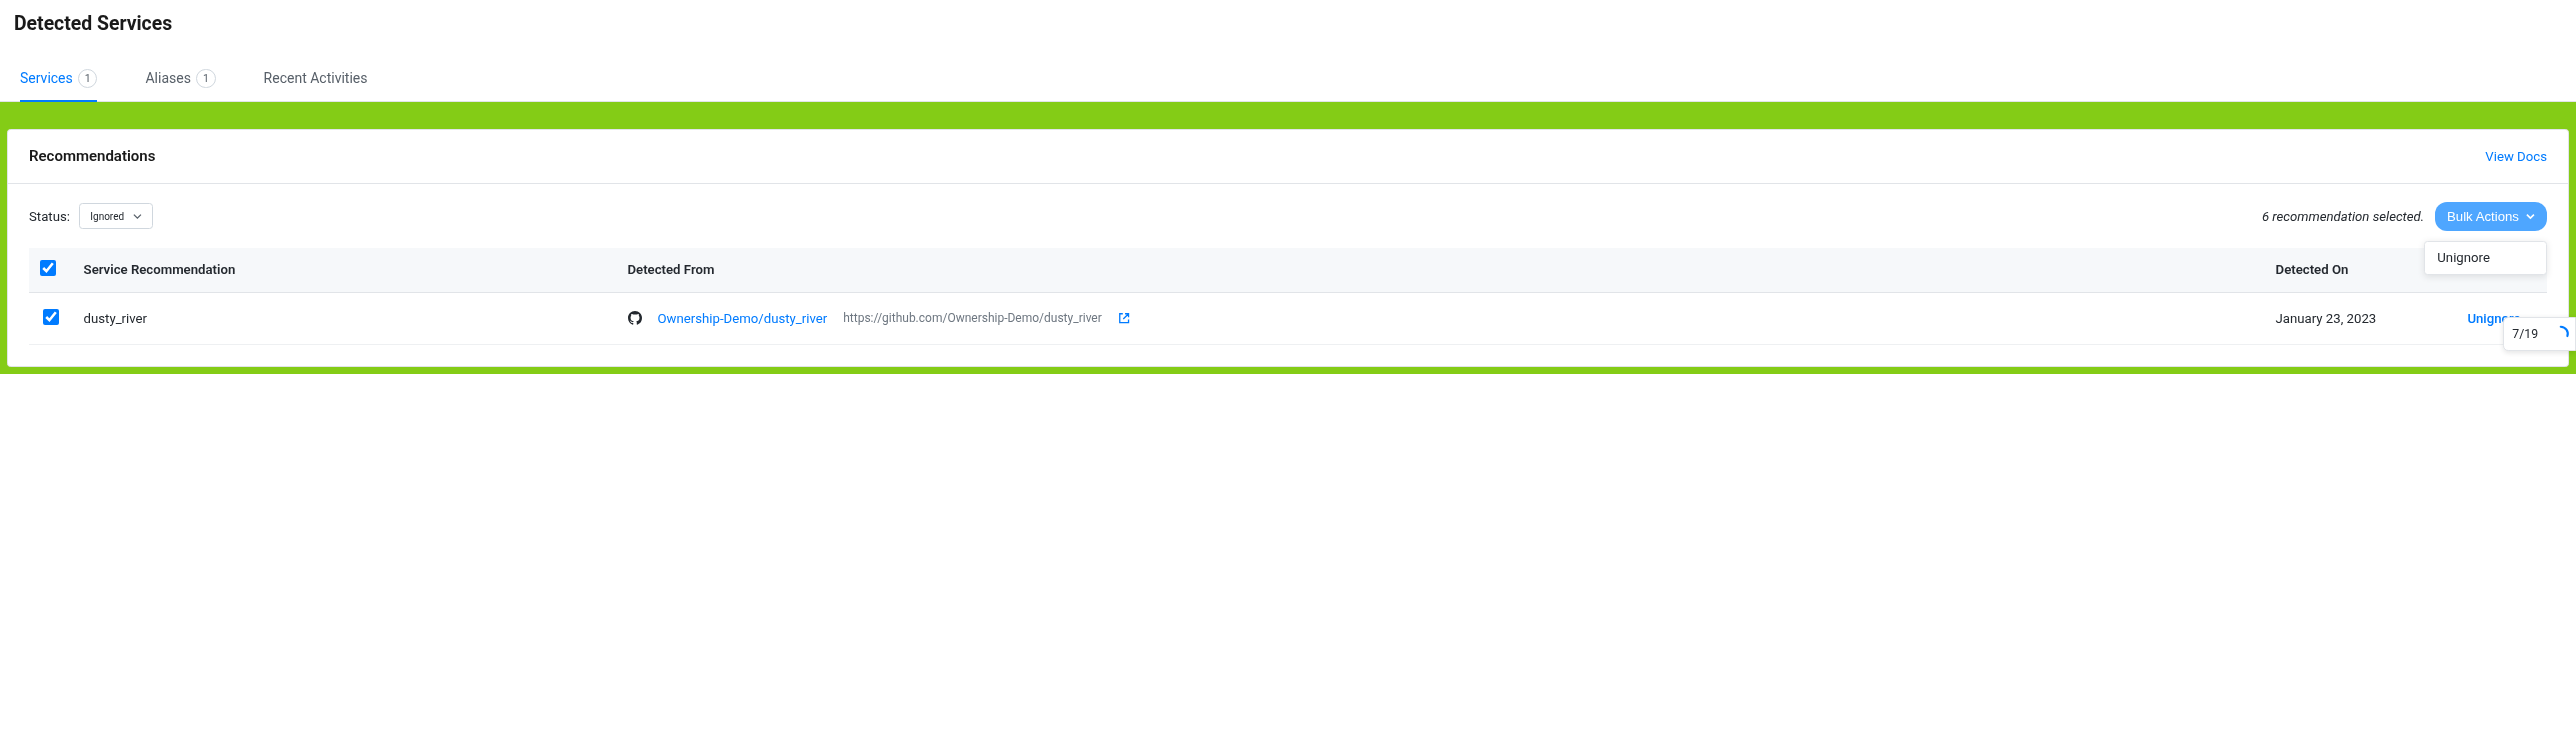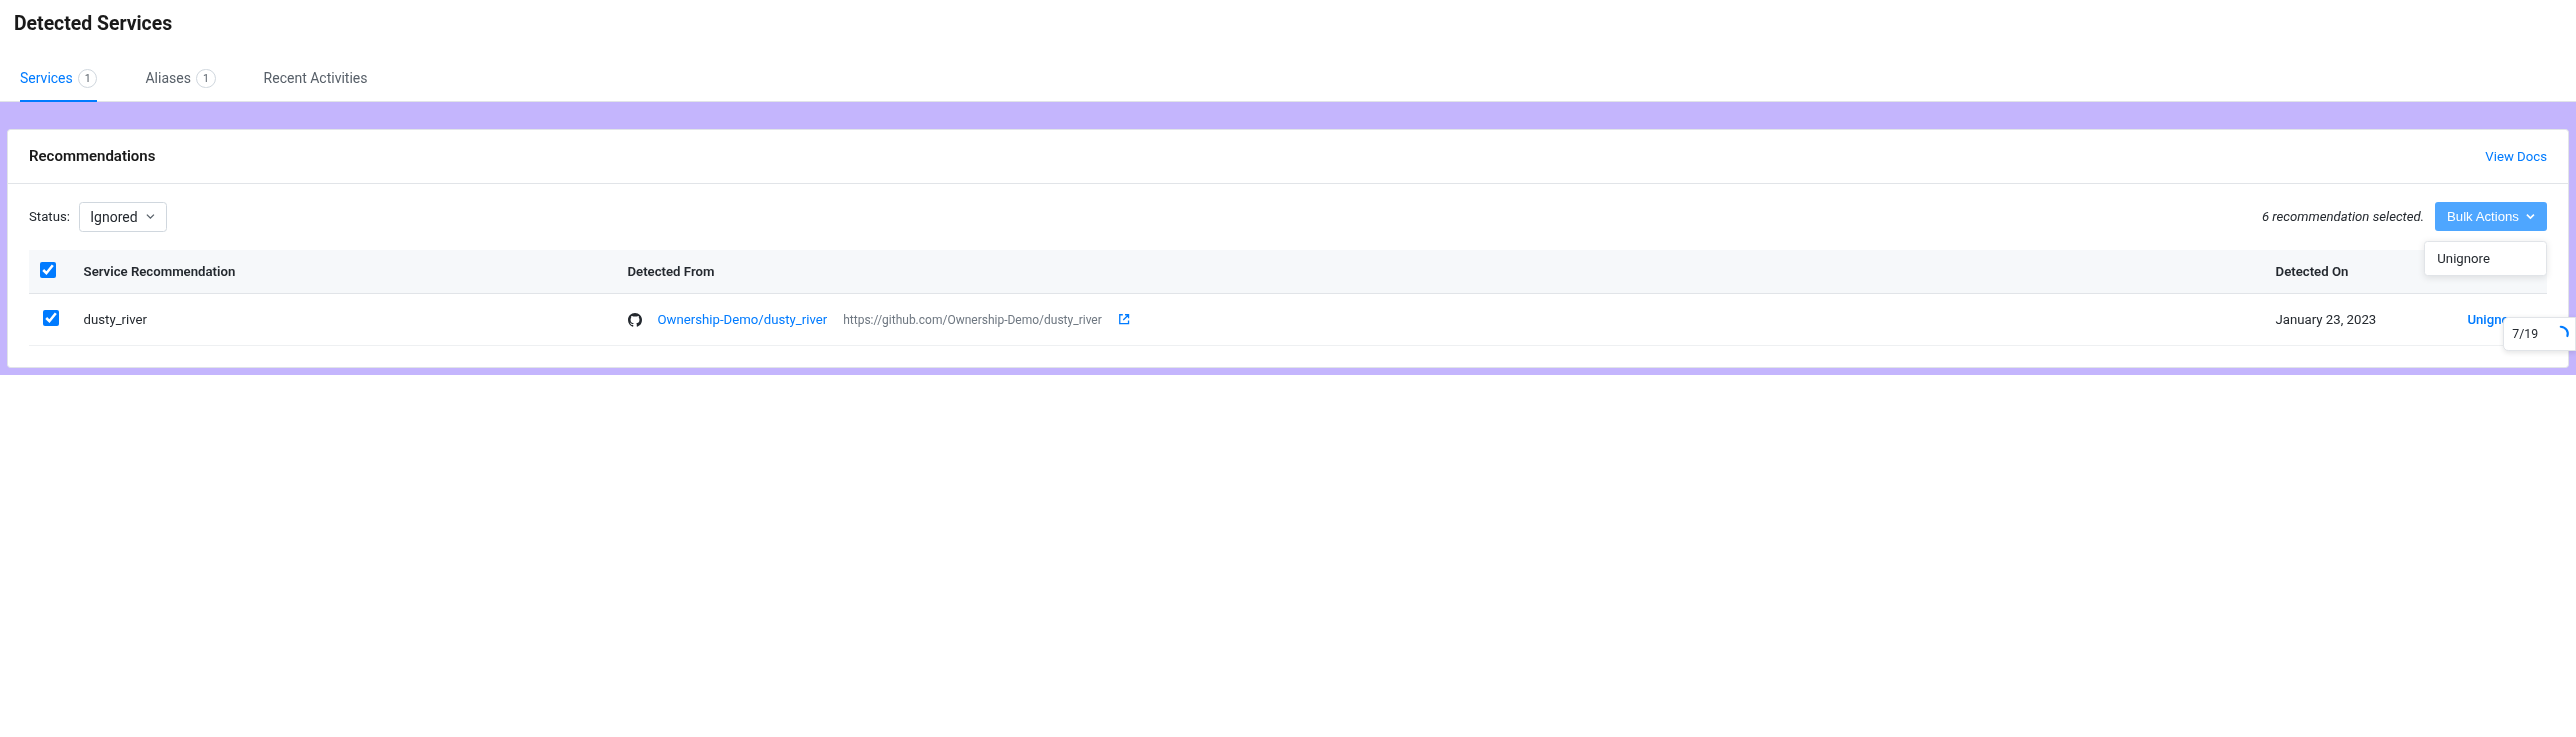--- a/index.html
+++ b/index.html
@@ -56,21 +56,21 @@
   min-width: 19.4px;
   height: 19.4px;
   border-radius: 9.7px;
   border: 0.9px solid #d0d7de;
   font-size: 10.6px;
   color: #586069;
   padding: 0 5.3px;
 }
 
 .content-area {
-  background: #c4b5fd;
+  background: #84cc16;
   padding: 26.4px 7px 7px 7px;
 }
 
 .panel {
   background: #fff;
   border: 0.9px solid #e1e4e8;
   border-radius: 3.5px;
 }
 
 .panel-header {
@@ -112,21 +112,21 @@
   color: #24292f;
 }
 
 .status-select {
   display: flex;
   align-items: center;
   gap: 8.8px;
   border: 0.9px solid #d0d7de;
   border-radius: 3.5px;
   padding: 6.2px 10.6px;
-  font-size: 14px;
+  font-size: 10px;
   color: #24292f;
   cursor: pointer;
   background: #fff;
 }
 
 .chevron-down {
   width: 8.8px;
   height: 8.8px;
 }
 
@@ -143,21 +143,21 @@
   color: #24292f;
 }
 
 .bulk-actions-btn {
   display: flex;
   align-items: center;
   gap: 7px;
   background: #4ea6ff;
   color: #fff;
   border: none;
-  border-radius: 3px;
+  border-radius: 12px;
   padding: 7px 12.3px;
   font-size: 13.2px;
   font-weight: 500;
   cursor: pointer;
 }
 
 .bulk-actions-btn .chevron-down {
   stroke: #fff;
 }
 

